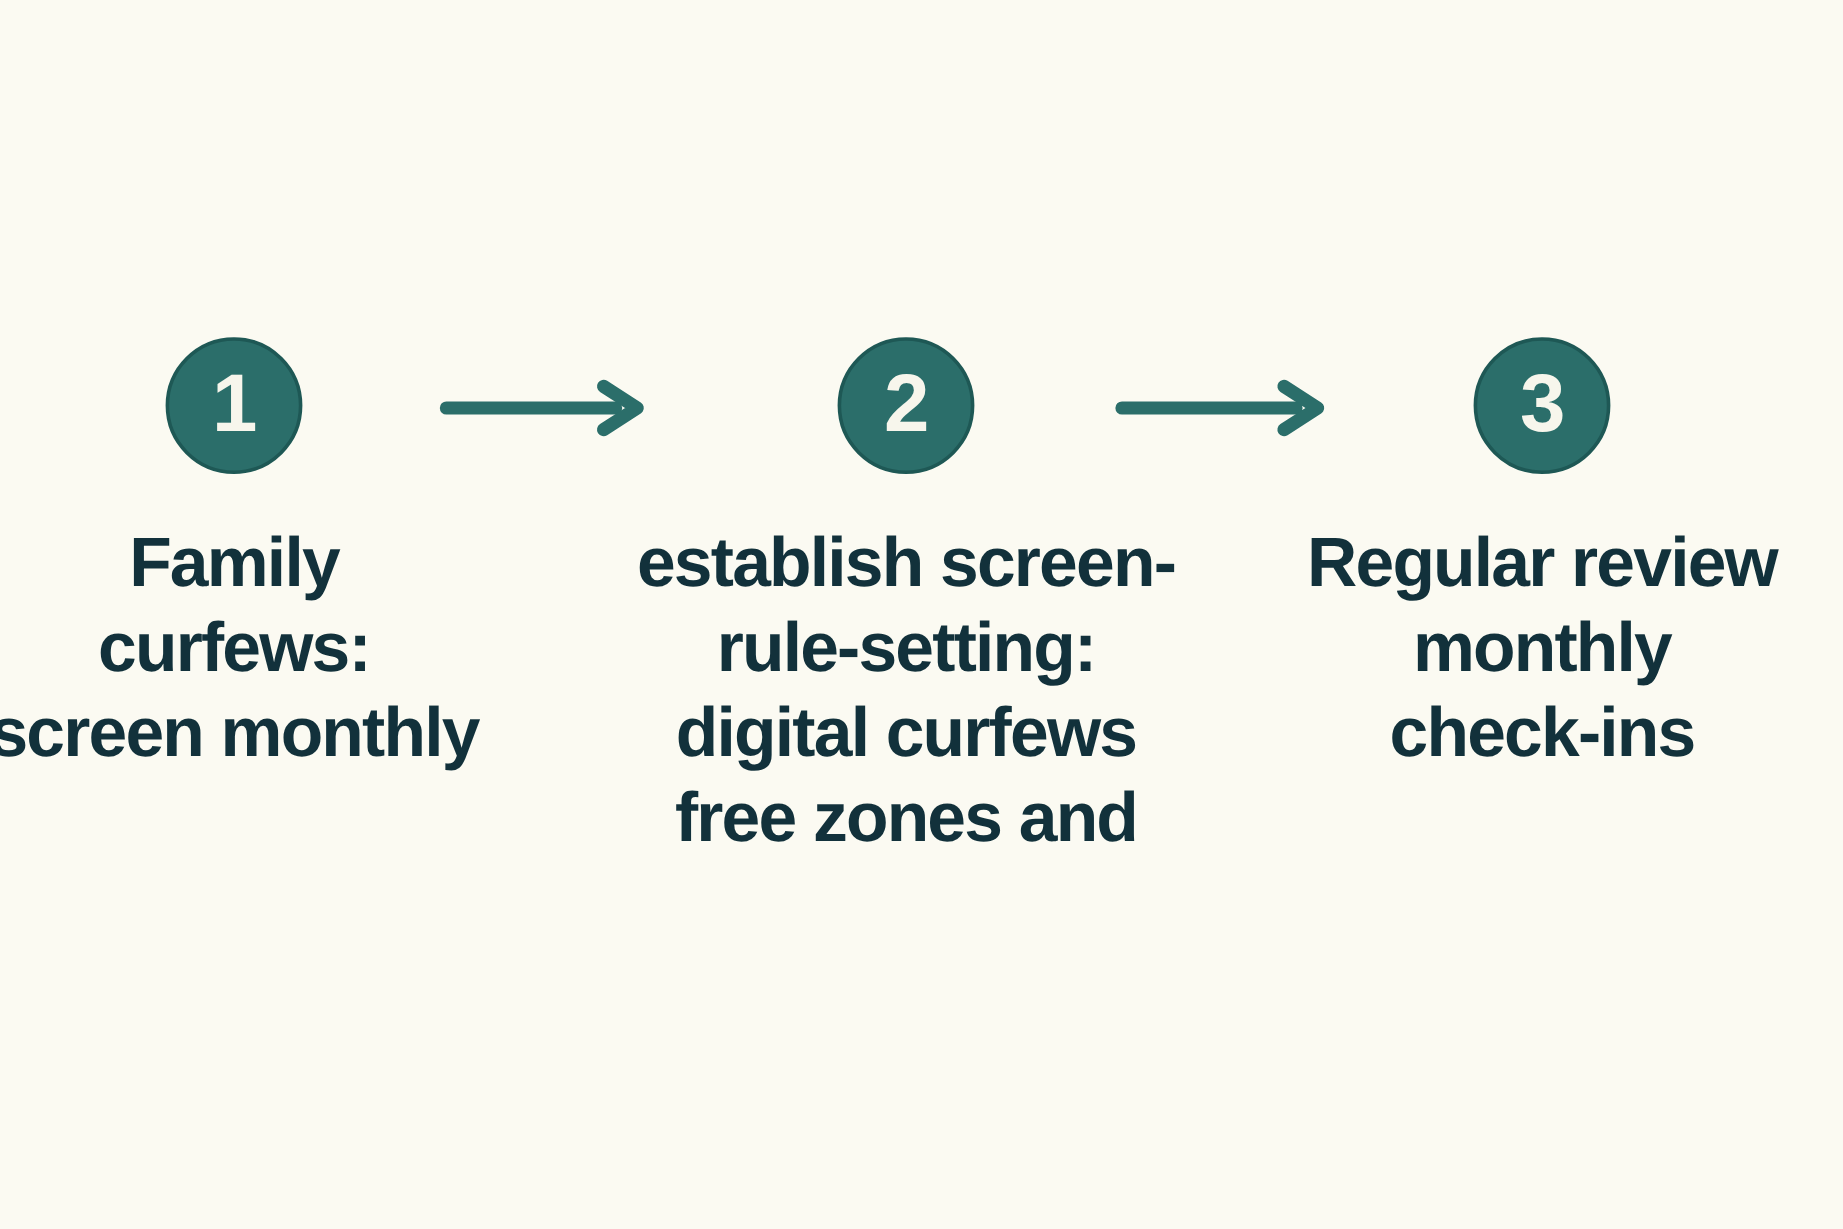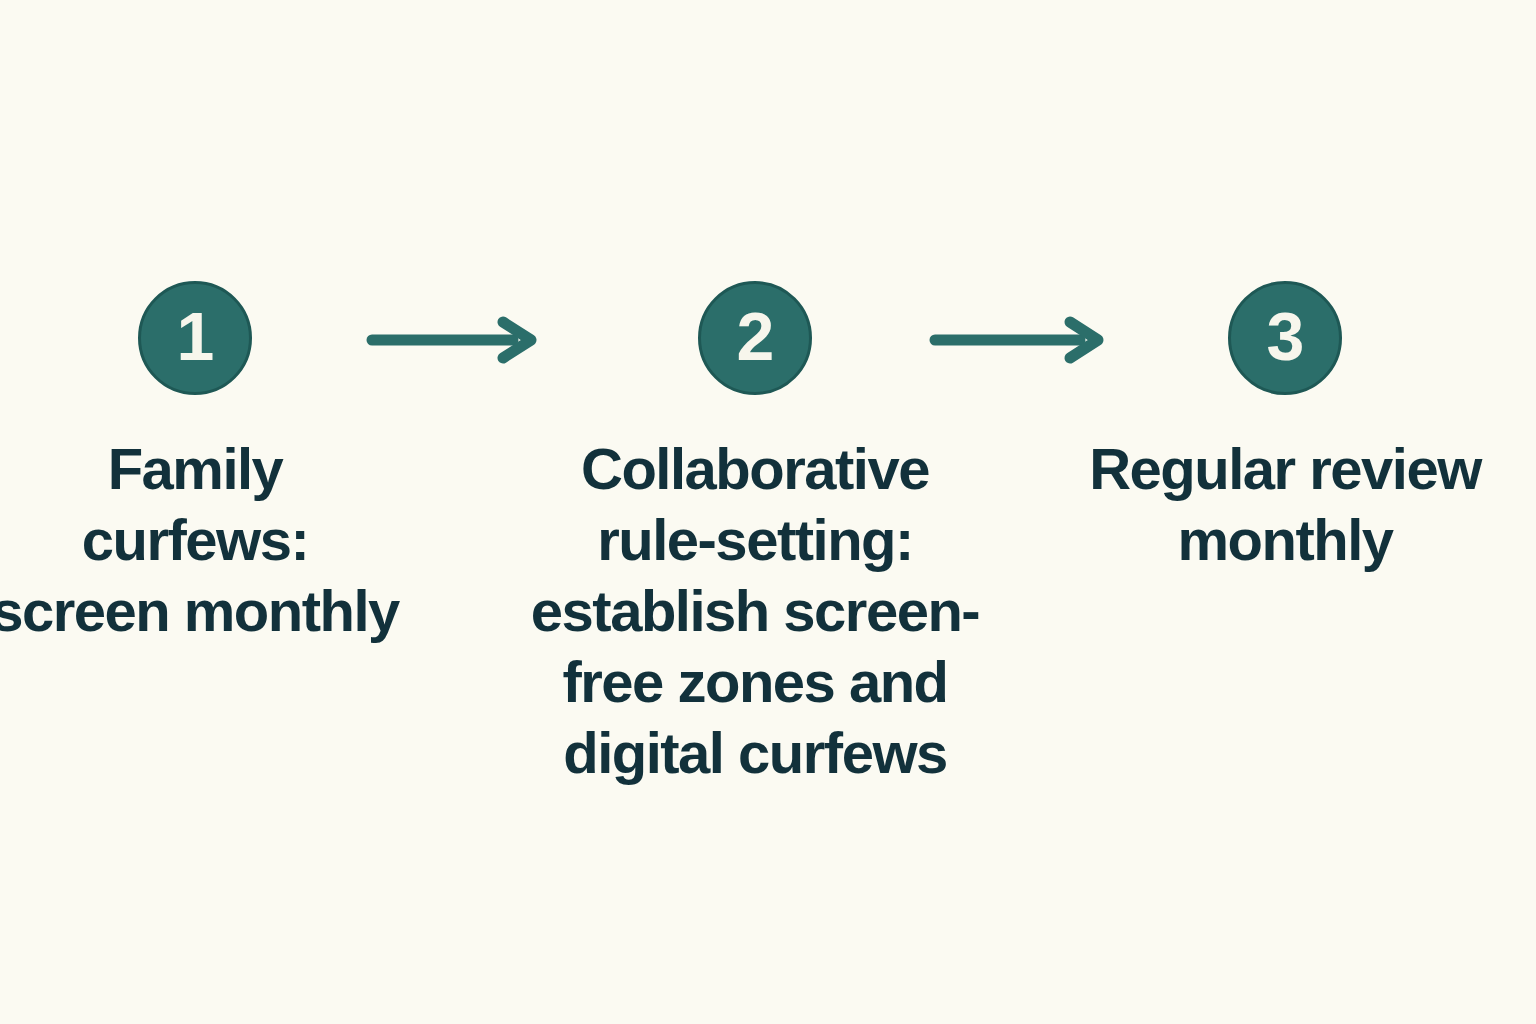--- a/index.html
+++ b/index.html
@@ -86,33 +86,33 @@
 
   <svg class="arrow" id="arrow-1" viewBox="0 0 178 52" aria-hidden="true">
     <line x1="9" y1="26" x2="150" y2="26" stroke="#2B6E6A" stroke-width="11" stroke-linecap="round"></line>
     <polyline points="140,8 168,26 140,44" fill="none" stroke="#2B6E6A" stroke-width="11" stroke-linecap="round" stroke-linejoin="round"></polyline>
   </svg>
 
   <div class="step" id="step-2">
     <div class="circle">
       <span class="num">2</span>
     </div>
-    <div class="line title-line">Collaborative</div>
+    <div class="line desc-line">establish screen-</div>
     <div class="line title-line">rule-setting:</div>
-    <div class="line desc-line">establish screen-</div>
+    <div class="line desc-line">digital curfews</div>
     <div class="line desc-line">free zones and</div>
-    <div class="line desc-line">digital curfews</div>
   </div>
 
   <svg class="arrow" id="arrow-2" viewBox="0 0 182 52" aria-hidden="true">
     <line x1="9" y1="26" x2="154" y2="26" stroke="#2B6E6A" stroke-width="11" stroke-linecap="round"></line>
     <polyline points="144,8 172,26 144,44" fill="none" stroke="#2B6E6A" stroke-width="11" stroke-linecap="round" stroke-linejoin="round"></polyline>
   </svg>
 
   <div class="step" id="step-3">
     <div class="circle">
       <span class="num">3</span>
     </div>
     <div class="line title-line">Regular review</div>
     <div class="line desc-line">monthly</div>
+    <div class="line desc-line">check-ins</div>
   </div>
 
 </div>
 
 </body></html>

